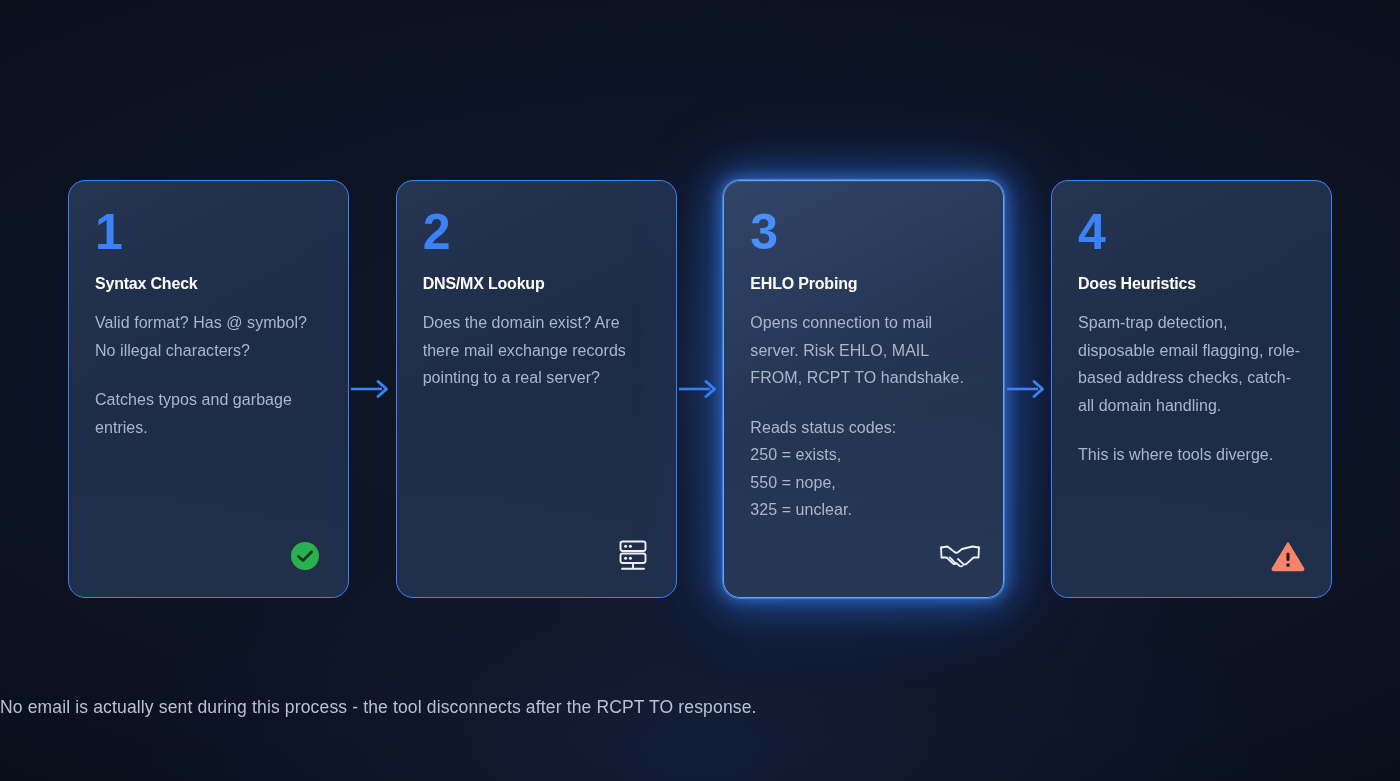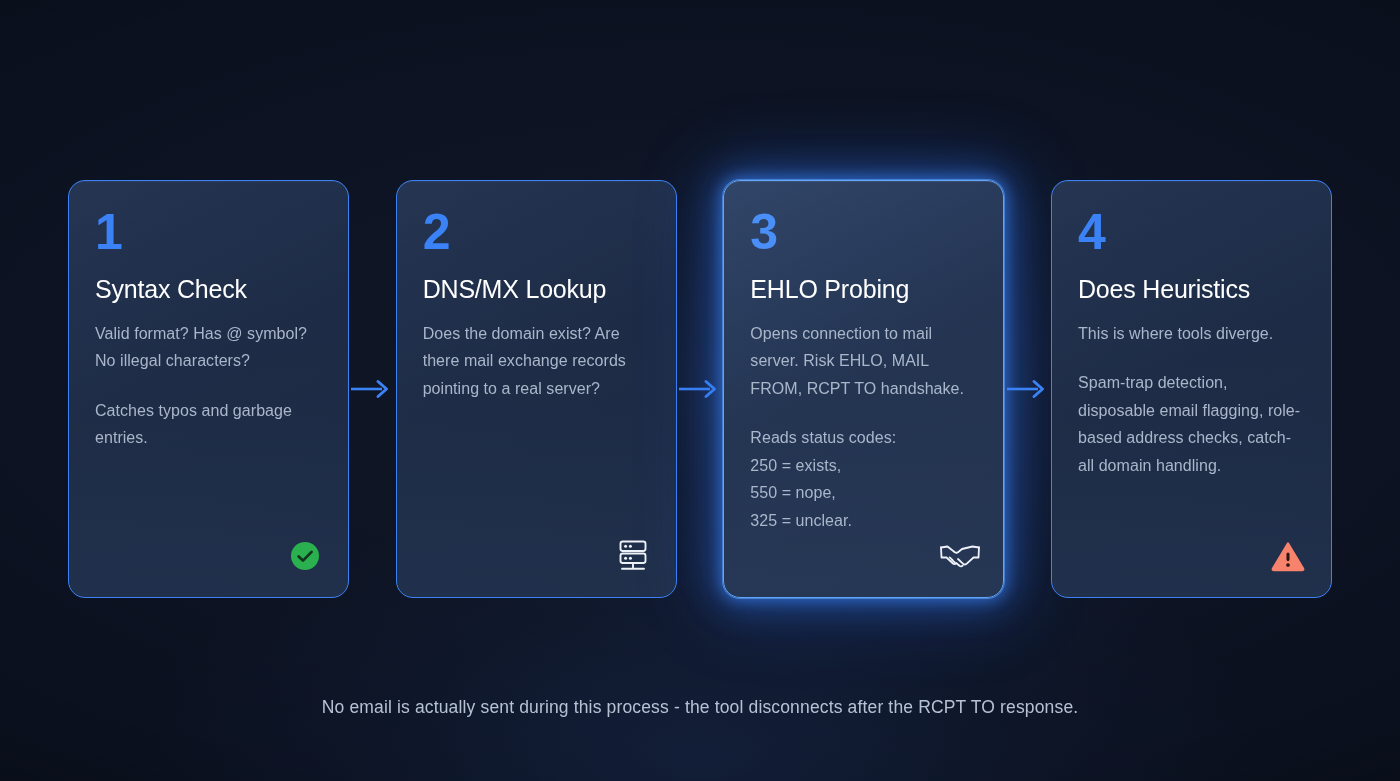--- a/index.html
+++ b/index.html
@@ -97,22 +97,22 @@
     font-size: 50px;
     font-weight: bold;
     line-height: 1;
     color: #3b82f6;
     letter-spacing: -0.5px;
     margin-bottom: 18px;
   }
   .card.active .card-num { color: #4a8ef8; }
 
   .card-title {
-    font-size: 25px;
-    font-weight: normal;
+    font-size: 16px;
+    font-weight: bold;
     color: #ffffff;
     line-height: 1.15;
     letter-spacing: -0.2px;
     margin-bottom: 16px;
     white-space: nowrap;
   }
 
   .card-body {
     font-size: 16px;
     line-height: 27.5px;
@@ -142,21 +142,21 @@
     justify-content: center;
   }
   .arrow svg { display: block; overflow: visible; }
 
   
   .footer-note {
     position: absolute;
     left: 0;
     right: 0;
     top: 697px;
-    text-align: center;
+    text-align: left;
     font-size: 17.5px;
     color: #b6c2d4;
     letter-spacing: 0.15px;
   }
 </style>
 </head>
 <body>
 
 <div class="stage">
 
@@ -245,22 +245,22 @@
       <svg width="42" height="22" viewBox="0 0 42 22">
         <line x1="0" y1="11" x2="31" y2="11" stroke="#3b82f6" stroke-width="2.6"></line>
         <path d="M27 3.5 L35.5 11 L27 18.5" fill="none" stroke="#3b82f6" stroke-width="3" stroke-linecap="round" stroke-linejoin="round"></path>
       </svg>
     </div>
 
     <div class="card">
       <div class="card-num">4</div>
       <div class="card-title">Does Heuristics</div>
       <div class="card-body">
+        <p>Spam-trap detection, disposable email flagging, role-based address checks, catch-all domain handling.</p>
         <p>This is where tools diverge.</p>
-        <p>Spam-trap detection, disposable email flagging, role-based address checks, catch-all domain handling.</p>
       </div>
       <div class="card-icon">
         <svg width="34" height="31" viewBox="0 0 34 31">
           <path d="M17 2.5 L32 27.5 Q32.8 29 31 29 L3 29 Q1.2 29 2 27.5 Z" fill="#f8836d" stroke="#f8836d" stroke-width="2.4" stroke-linejoin="round"></path>
           <rect x="15.5" y="11.5" width="3" height="8.6" rx="1.5" fill="#2a1410"></rect>
           <circle cx="17" cy="24" r="1.85" fill="#2a1410"></circle>
         </svg>
       </div>
     </div>
 

